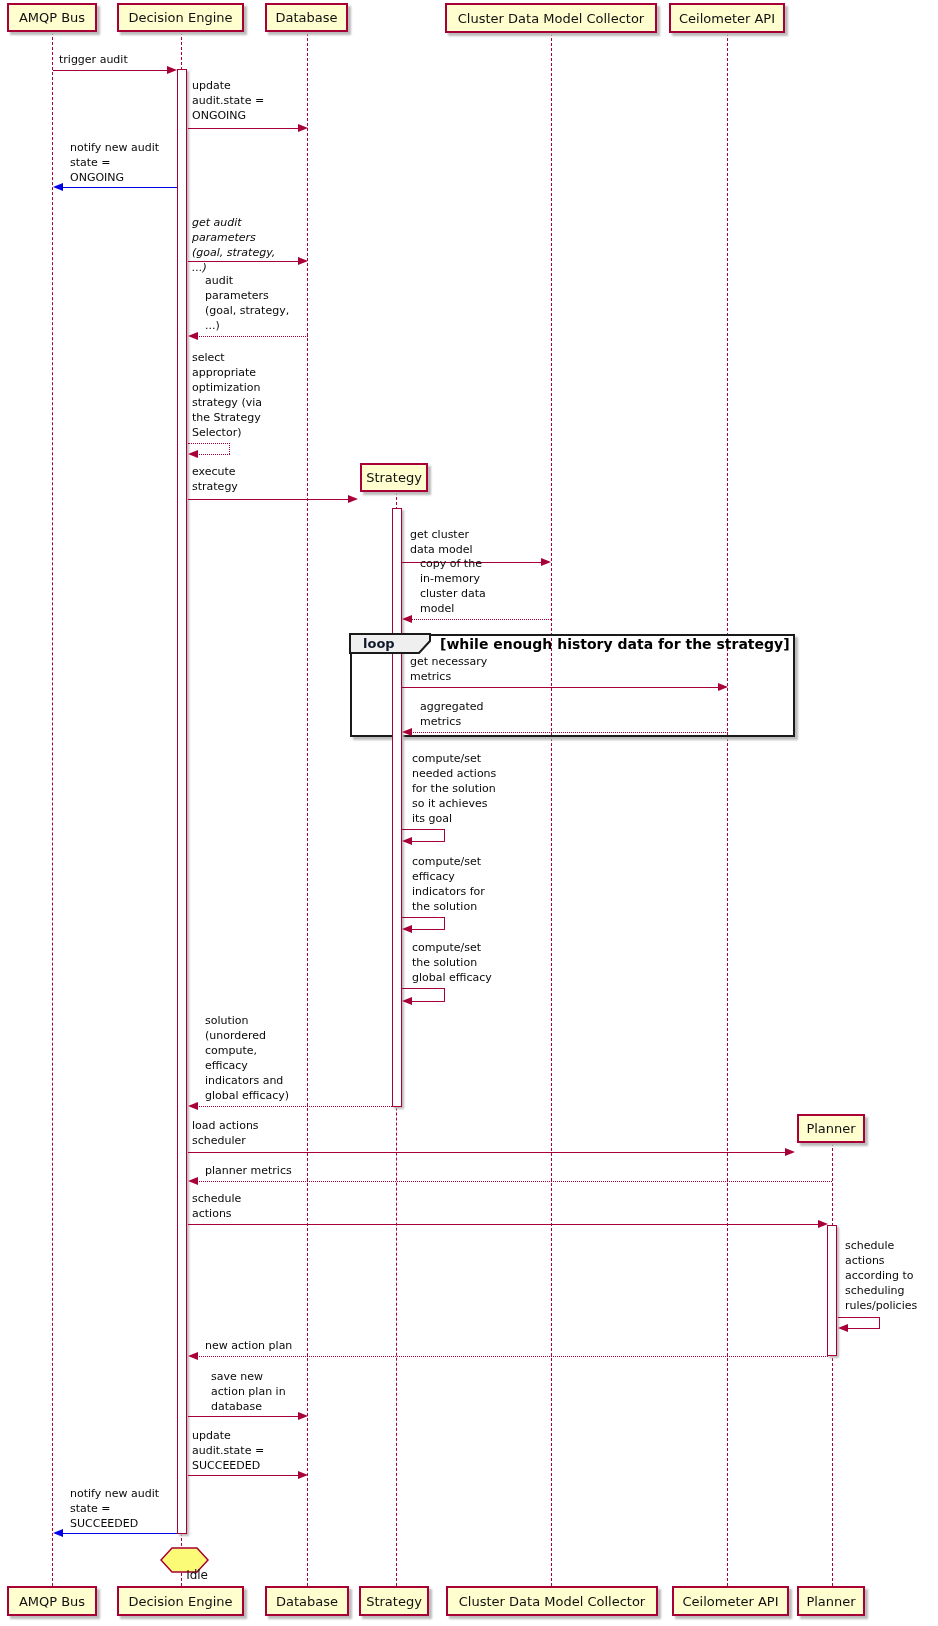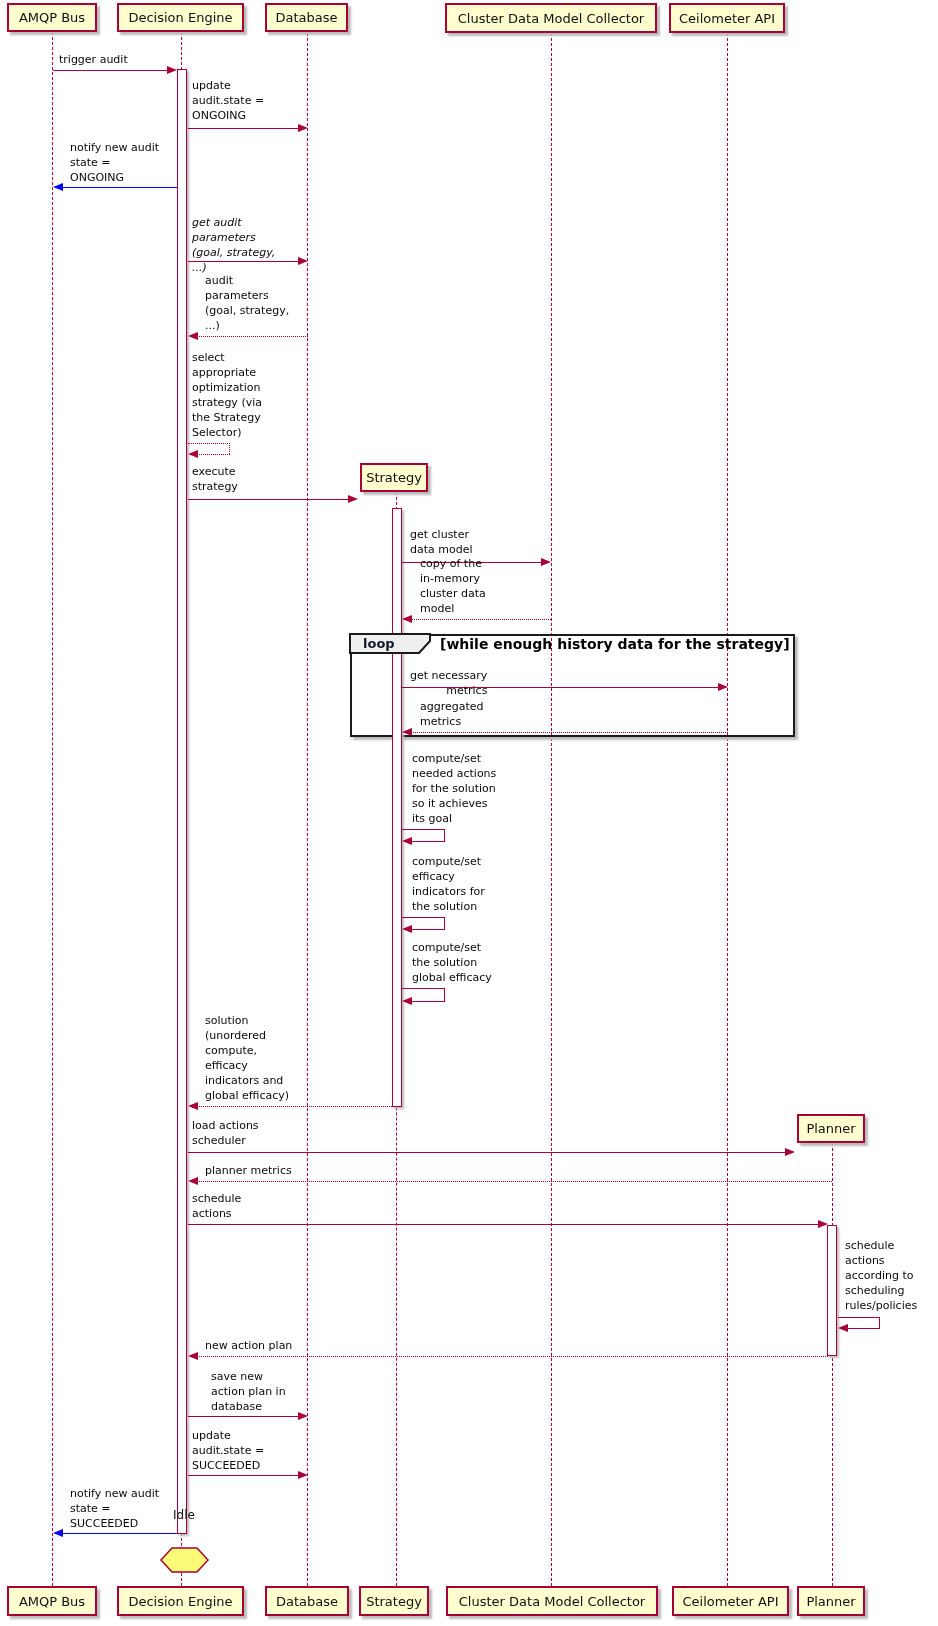--- a/index.html
+++ b/index.html
@@ -104,21 +104,21 @@
   <div class="line" style="left:402px;top:562px;width:139px;"></div>
   <div class="headR" style="left:541px;top:558px;"></div>
 
   <div class="msg-label" style="left:420px;top:556px;">copy of the
 in-memory
 cluster data
 model</div>
   <div class="line dot" style="left:410px;top:619px;width:141px;"></div>
   <div class="headL" style="left:402px;top:615px;"></div>
 
-  <div class="msg-label" style="left:410px;top:668px;text-align:right;">get necessary
+  <div class="msg-label" style="left:410px;top:654px;">get necessary
 metrics</div>
   <div class="line" style="left:402px;top:687px;width:316px;"></div>
   <div class="headR" style="left:718px;top:683px;"></div>
 
   <div class="msg-label" style="left:420px;top:699px;">aggregated
 metrics</div>
   <div class="line dot" style="left:410px;top:732px;width:318px;"></div>
   <div class="headL" style="left:402px;top:728px;"></div>
 
   <div class="msg-label" style="left:412px;top:751px;">compute/set
@@ -208,21 +208,21 @@
   <div class="box" style="left:265px;top:3px;width:83px;height:29px;">Database</div>
   <div class="box" style="left:445px;top:3px;width:212px;height:30px;">Cluster Data Model Collector</div>
   <div class="box" style="left:669px;top:3px;width:116px;height:30px;">Ceilometer API</div>
 
   <div class="box" style="left:360px;top:463px;width:68px;height:29px;">Strategy</div>
   <div class="box" style="left:797px;top:1114px;width:68px;height:29px;">Planner</div>
 
   <svg style="left:160px;top:1547px;" width="49" height="26" viewBox="0 0 49 26">
     <path d="M12,1 L37,1 L48,13 L37,25 L12,25 L1,13 Z" fill="var(--notefill)" stroke="var(--accent)" stroke-width="1.5"></path>
   </svg>
-  <div class="note-label" style="left:160px;top:1508px;width:48px;">Idle</div>
+  <div class="note-label" style="left:160px;top:1568px;width:48px;text-align:right;">Idle</div>
 
   <div class="box" style="left:7px;top:1586px;width:90px;height:30px;">AMQP Bus</div>
   <div class="box" style="left:117px;top:1586px;width:127px;height:30px;">Decision Engine</div>
   <div class="box" style="left:265px;top:1586px;width:84px;height:30px;">Database</div>
   <div class="box" style="left:359px;top:1586px;width:70px;height:30px;">Strategy</div>
   <div class="box" style="left:446px;top:1586px;width:212px;height:30px;">Cluster Data Model Collector</div>
   <div class="box" style="left:672px;top:1586px;width:117px;height:30px;">Ceilometer API</div>
   <div class="box" style="left:797px;top:1586px;width:68px;height:30px;">Planner</div>
 
 </div>

